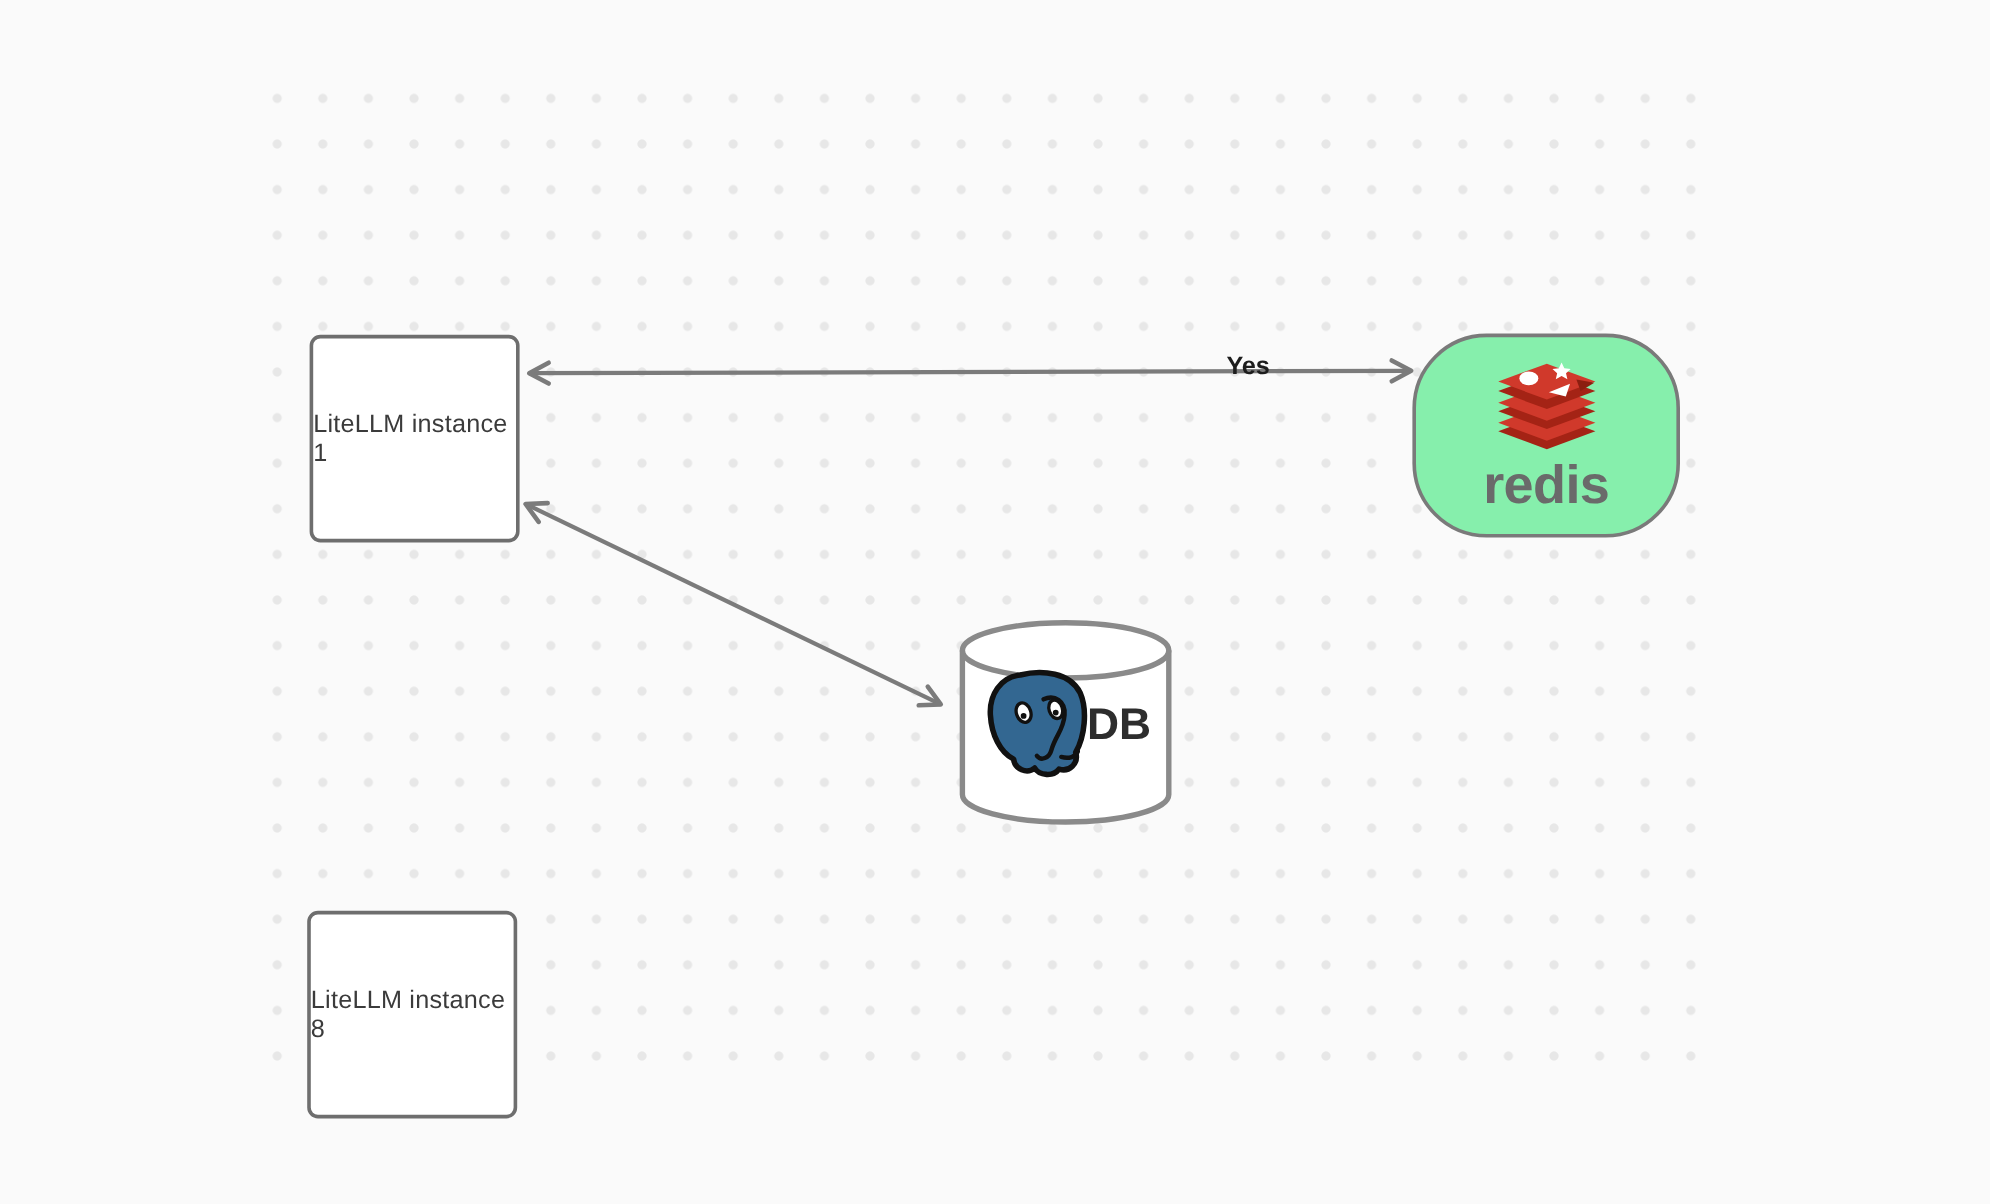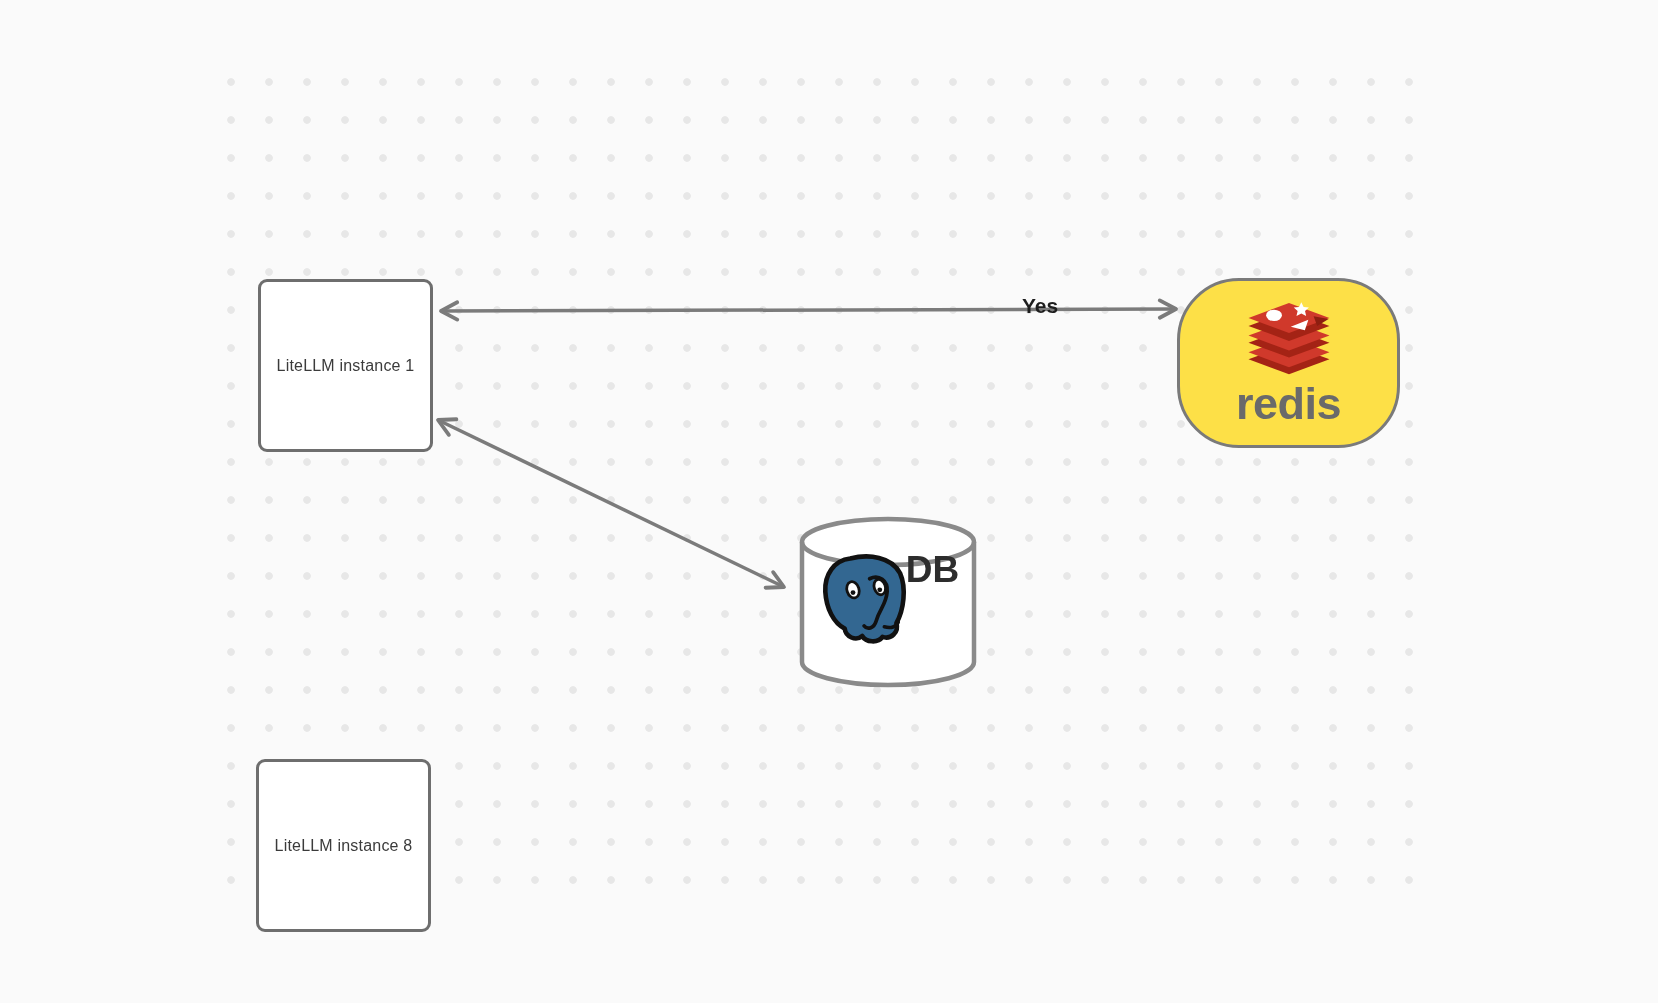--- a/index.html
+++ b/index.html
@@ -13,36 +13,36 @@
     background-size:38px 38px;
   }
   .inst{
     position:absolute;width:175px;height:173px;box-sizing:border-box;
     background:#ffffff;border:3.5px solid #6e6e6e;border-radius:9px;
     display:flex;align-items:center;justify-content:center;
   }
   #inst1{left:258px;top:279px}
   #inst2{left:256px;top:518px}
   #inst3{left:256px;top:759px}
-  .inst-label{font-size:16px;color:#3b3b3b;letter-spacing:.2px}
+  .inst-label{font-size:21px;color:#3b3b3b;letter-spacing:.2px}
 
   .redis-node{
     position:absolute;left:1177px;top:278px;width:223px;height:170px;box-sizing:border-box;
-    background:#fde047;border:3.5px solid #7a7a7a;border-radius:62px;
+    background:#86efac;border:3.5px solid #7a7a7a;border-radius:62px;
     display:flex;flex-direction:column;align-items:center;justify-content:center;
   }
   .redis-word{
     font-size:45px;font-weight:700;color:#6a6a6a;line-height:1;
     letter-spacing:-.5px;margin-top:1px;
   }
 
   .cyl{position:absolute;left:799px;top:515px;width:178px;height:176px}
   .cyl-content{
     position:absolute;left:799px;top:549px;width:178px;height:110px;
-    display:flex;align-items:flex-start;justify-content:center;
+    display:flex;align-items:center;justify-content:center;
   }
   .db-label{font-size:37px;font-weight:600;color:#2d2d2d;margin-left:-7px}
 
   .arrows{position:absolute;left:0;top:0;pointer-events:none}
 
   .edge-label{
     position:absolute;font-size:21px;font-weight:700;color:#1d1d1d;white-space:nowrap;
   }
   #edge1-label{left:492px;top:281px}
   #edge1-reply{left:1022px;top:294px}

